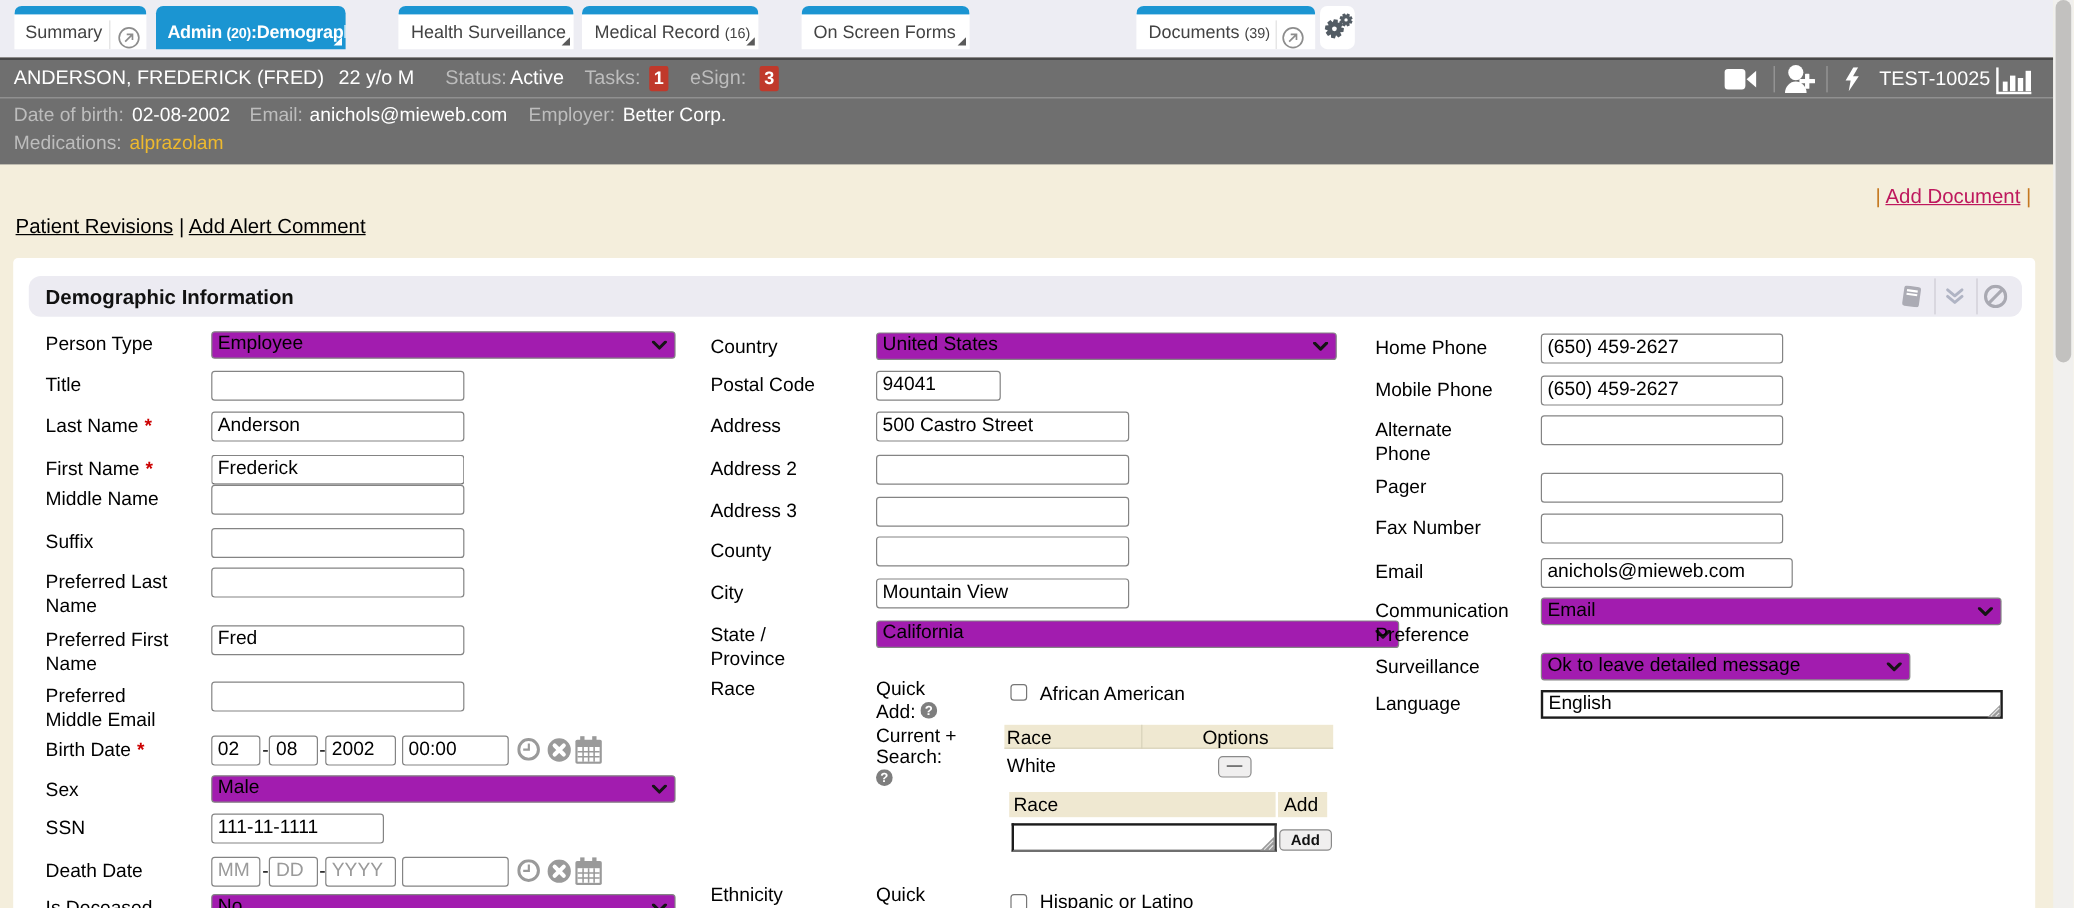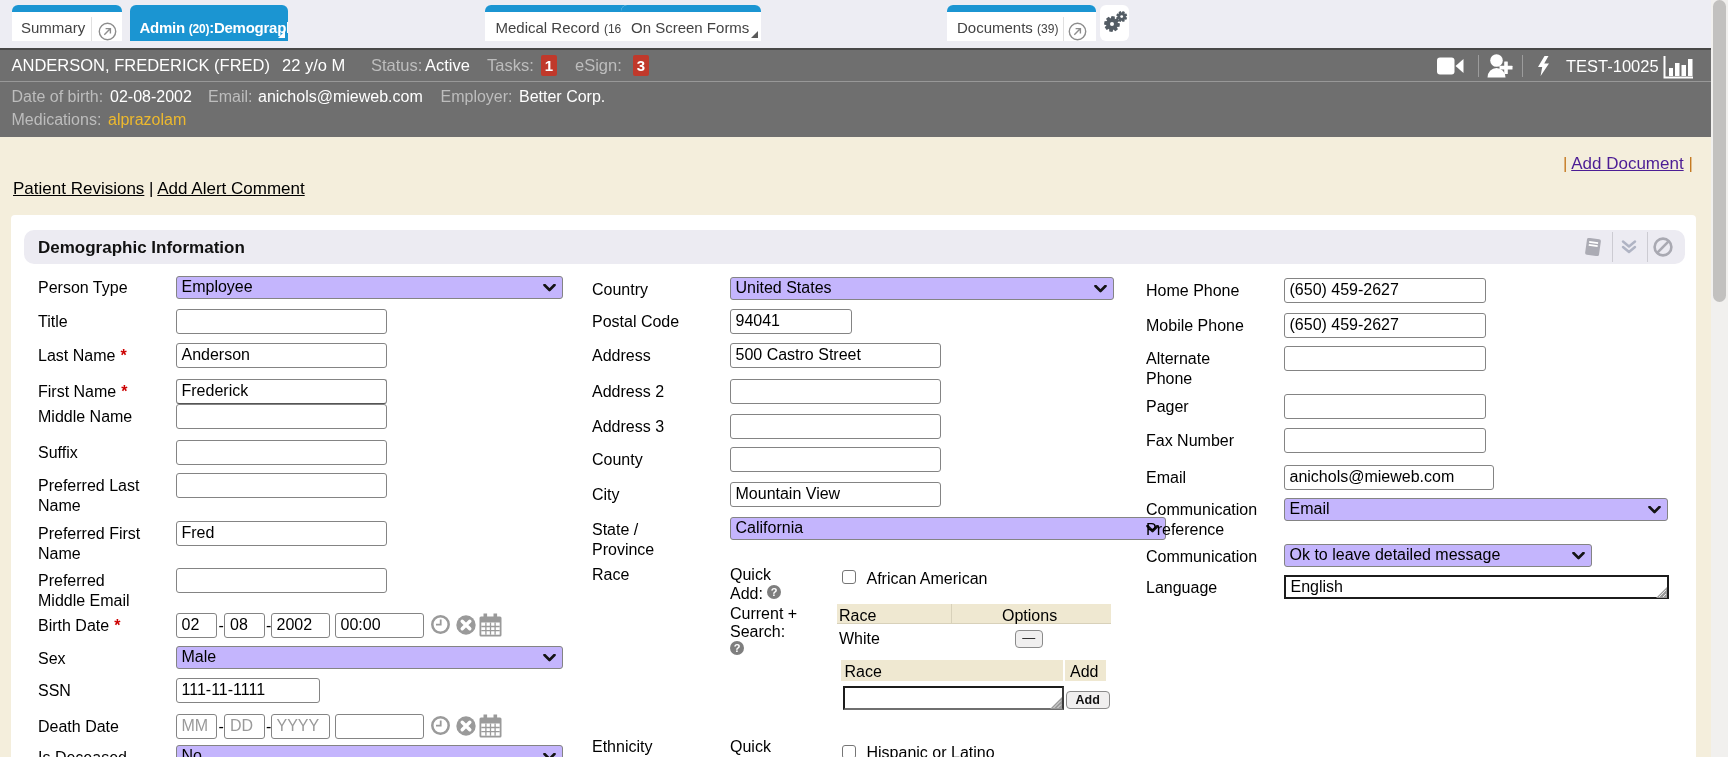--- a/index.html
+++ b/index.html
@@ -29,21 +29,21 @@
 
 #panel{position:absolute;left:11px;top:215px;width:1685px;height:542px;background:#fff;border-radius:4px 4px 0 0;}
 #phead{position:absolute;left:24px;top:230px;width:1661px;height:34px;background:#ecebf2;border-radius:10px;}
 #ptitle{position:absolute;left:38px;top:238px;font-size:17px;font-weight:bold;color:#111;}
 .hdiv{position:absolute;top:232px;width:1px;height:30px;background:#cccbd2;}
 
 .lbl{position:absolute;font-size:16px;line-height:20px;color:#000;white-space:nowrap;}
 .lbl2{position:absolute;font-size:16px;line-height:20px;color:#000;}
 .req{color:#c00;font-weight:bold;margin-left:5px;}
 .inp{position:absolute;box-sizing:border-box;height:25px;background:#fff;border:1px solid #848484;border-radius:3px;font-size:16px;line-height:22px;padding:0 2px 0 5px;color:#000;white-space:nowrap;overflow:hidden;}
-.sel{position:absolute;box-sizing:border-box;height:23px;background:#c4b5fd;border:1px solid #848484;border-radius:3px;font-size:16px;line-height:20px;padding:0 2px 0 5px;color:#000;white-space:nowrap;}
+.sel{position:absolute;box-sizing:border-box;height:23px;background:#a21caf;border:1px solid #848484;border-radius:3px;font-size:16px;line-height:20px;padding:0 2px 0 5px;color:#000;white-space:nowrap;}
 .sel svg{position:absolute;right:6px;top:7px;}
 .ph{color:#9a9a9a;}
 .cb{position:absolute;box-sizing:border-box;width:14px;height:14px;border:1.5px solid #767676;border-radius:3px;background:#fff;}
 .thead{position:absolute;background:#efe8d1;box-sizing:border-box;}
 .btn{position:absolute;box-sizing:border-box;background:#f0efef;border:1px solid #8a8a8a;border-radius:4px;text-align:center;}
 
 #sbtrack{position:absolute;left:1711px;top:0;width:17px;height:757px;background:#f1f0ee;}
 #sbthumb{position:absolute;left:1713px;top:0;width:13px;height:302px;background:#c2c1bf;border-radius:7px;}
 </style>
 </head>
@@ -58,28 +58,33 @@
         <circle cx="9.5" cy="9.5" r="8.2" fill="none" stroke="#8d8d8d" stroke-width="1.4"></circle>
         <path d="M6.3 12.7 L12.2 6.8 M7.6 6.6 h4.8 v4.8" fill="none" stroke="#8d8d8d" stroke-width="1.4"></path>
       </svg>
   </div>
 
   <div class="tab active" style="left:129.5px;width:158px;">
     <div class="txt" style="left:10px;letter-spacing:-0.25px;">Admin <small>(20)</small>:Demographics</div>
     <div class="tri w"></div>
   </div>
 
+  <div class="tab" style="left:332px;width:146px;">
+    <div class="cap"></div>
+    <div class="txt" style="left:10.5px;">Health Surveillance</div>
+    <div class="tri"></div>
+  </div>
 
   <div class="tab" style="left:485px;width:146.5px;">
     <div class="cap"></div>
     <div class="txt" style="left:10.5px;">Medical Record <small>(16)</small></div>
     <div class="tri"></div>
   </div>
 
-  <div class="tab" style="left:621px;width:139.5px;">
+  <div class="tab" style="left:668px;width:139.5px;">
     <div class="cap"></div>
     <div class="txt" style="left:10px;">On Screen Forms</div>
     <div class="tri"></div>
   </div>
 
 
   <div class="tab" style="left:946.5px;width:149px;">
     <div class="cap"></div>
     <div class="txt" style="left:10.5px;">Documents <small>(39)</small></div>
     <div class="tabdiv" style="left:116.5px;"></div>
@@ -137,21 +142,21 @@
 
 <div class="gb gbl" style="left:11.5px;top:88px;font-size:16px;">Date of birth:</div>
 <div class="gb gbw" style="left:110px;top:88px;font-size:16px;">02-08-2002</div>
 <div class="gb gbl" style="left:208px;top:88px;font-size:16px;">Email:</div>
 <div class="gb gbw" style="left:258px;top:88px;font-size:16px;">anichols@mieweb.com</div>
 <div class="gb gbl" style="left:440.5px;top:88px;font-size:16px;">Employer:</div>
 <div class="gb gbw" style="left:519px;top:88px;font-size:16px;">Better Corp.</div>
 <div class="gb gbl" style="left:11.5px;top:111px;font-size:16px;">Medications:</div>
 <div class="gb" style="left:108px;top:111px;font-size:16px;color:#edb92e;">alprazolam</div>
 <div id="beigelinks">
-<div class="abs" style="left:1563px;top:154px;font-size:17px;white-space:nowrap;"><span style="color:#c5781f;">| </span><a href="#" style="color:#4c1d95;">Add Document</a><span style="color:#c5781f;"> |</span></div>
+<div class="abs" style="left:1563px;top:154px;font-size:17px;white-space:nowrap;"><span style="color:#c5781f;">| </span><a href="#" style="color:#be185d;">Add Document</a><span style="color:#c5781f;"> |</span></div>
 <div class="abs" style="left:13px;top:179px;font-size:17px;white-space:nowrap;"><a href="#" style="color:#000;">Patient Revisions</a> | <a href="#" style="color:#000;">Add Alert Comment</a></div>
 </div>
 <div id="panel"></div>
 <div id="phead"></div>
 <div id="ptitle">Demographic Information</div>
 <svg class="abs" style="left:1584px;top:238px;" width="19" height="18" viewBox="0 0 19 18">
     <g transform="rotate(8 9 9)">
       <rect x="2" y="0.5" width="14" height="17" rx="2" fill="#ababb4"></rect>
       <rect x="4.5" y="3.5" width="9" height="1.8" fill="#fff"></rect>
       <rect x="4.5" y="6.5" width="9" height="1.8" fill="#fff"></rect>
@@ -241,21 +246,21 @@
 <div class="lbl" style="left:38px;top:747.5px;">Is Deceased</div>
 <div class="sel" style="left:175.5px;top:744.5px;width:387px;">No<svg width="13" height="8" viewBox="0 0 13 8">
         <path d="M1.5 1 L6.5 6 L11.5 1" fill="none" stroke="#141414" stroke-width="2.6" stroke-linecap="round" stroke-linejoin="round"></path>
       </svg></div>
 
 <div class="lbl" style="left:592px;top:280px;">Country</div>
 <div class="sel" style="left:729.5px;top:277px;width:384px;">United States<svg width="13" height="8" viewBox="0 0 13 8">
         <path d="M1.5 1 L6.5 6 L11.5 1" fill="none" stroke="#141414" stroke-width="2.6" stroke-linecap="round" stroke-linejoin="round"></path>
       </svg></div>
 <div class="lbl" style="left:592px;top:311.5px;">Postal Code</div>
-<div class="inp" style="left:729.5px;top:308.5px;width:122px;">94041</div>
+<div class="inp" style="left:729.5px;top:308.5px;width:104px;">94041</div>
 <div class="lbl" style="left:592px;top:346px;">Address</div>
 <div class="inp" style="left:729.5px;top:343px;width:211px;">500 Castro Street</div>
 <div class="lbl" style="left:592px;top:381.5px;">Address 2</div>
 <div class="inp" style="left:729.5px;top:378.5px;width:211px;"></div>
 <div class="lbl" style="left:592px;top:416.5px;">Address 3</div>
 <div class="inp" style="left:729.5px;top:413.5px;width:211px;"></div>
 <div class="lbl" style="left:592px;top:450px;">County</div>
 <div class="inp" style="left:729.5px;top:447px;width:211px;"></div>
 <div class="lbl" style="left:592px;top:484.5px;">City</div>
 <div class="inp" style="left:729.5px;top:481.5px;width:211px;">Mountain View</div>
@@ -311,21 +316,21 @@
 <div class="lbl" style="left:1146px;top:397px;">Pager</div>
 <div class="inp" style="left:1283.5px;top:394px;width:202px;"></div>
 <div class="lbl" style="left:1146px;top:431px;">Fax Number</div>
 <div class="inp" style="left:1283.5px;top:428px;width:202px;"></div>
 <div class="lbl" style="left:1146px;top:467.5px;">Email</div>
 <div class="inp" style="left:1283.5px;top:464.5px;width:210.5px;">anichols@mieweb.com</div>
 <div class="lbl2" style="left:1146px;top:500px;width:150px;">Communication Preference</div>
 <div class="sel" style="left:1283.5px;top:497.5px;width:384px;">Email<svg width="13" height="8" viewBox="0 0 13 8">
         <path d="M1.5 1 L6.5 6 L11.5 1" fill="none" stroke="#141414" stroke-width="2.6" stroke-linecap="round" stroke-linejoin="round"></path>
       </svg></div>
-<div class="lbl" style="left:1146px;top:547px;">Communication</div>
+<div class="lbl" style="left:1146px;top:547px;">Surveillance</div>
 <div class="sel" style="left:1283.5px;top:544px;width:308px;">Ok to leave detailed message<svg width="13" height="8" viewBox="0 0 13 8">
         <path d="M1.5 1 L6.5 6 L11.5 1" fill="none" stroke="#141414" stroke-width="2.6" stroke-linecap="round" stroke-linejoin="round"></path>
       </svg></div>
 <div class="lbl" style="left:1146px;top:578px;">Language</div>
 <div class="inp" style="left:1283.5px;top:575px;width:385.5px;height:24px;border:2px solid #1c1c1c;border-radius:0;line-height:20px;">English</div>
 <svg class="abs" style="left:1656px;top:587px;" width="11" height="11" viewBox="0 0 11 11">
       <path d="M11 0 L11 11 L0 11 Z" fill="#9a9a9a"></path>
       <path d="M10 3 L3 10 M10 7 L7 10" stroke="#e8e8e8" stroke-width="1"></path>
     </svg>
 </div>

